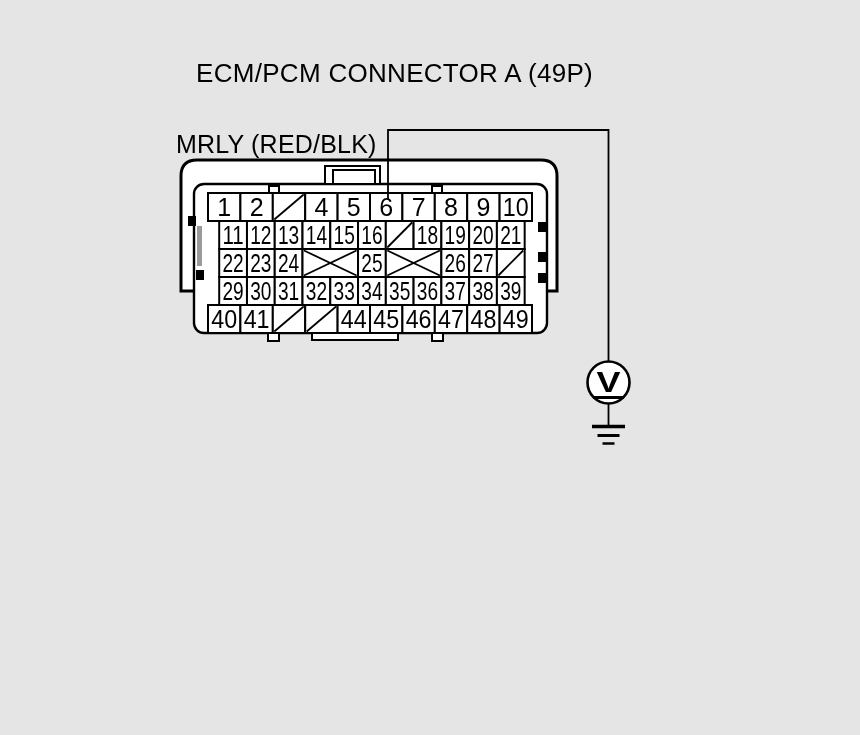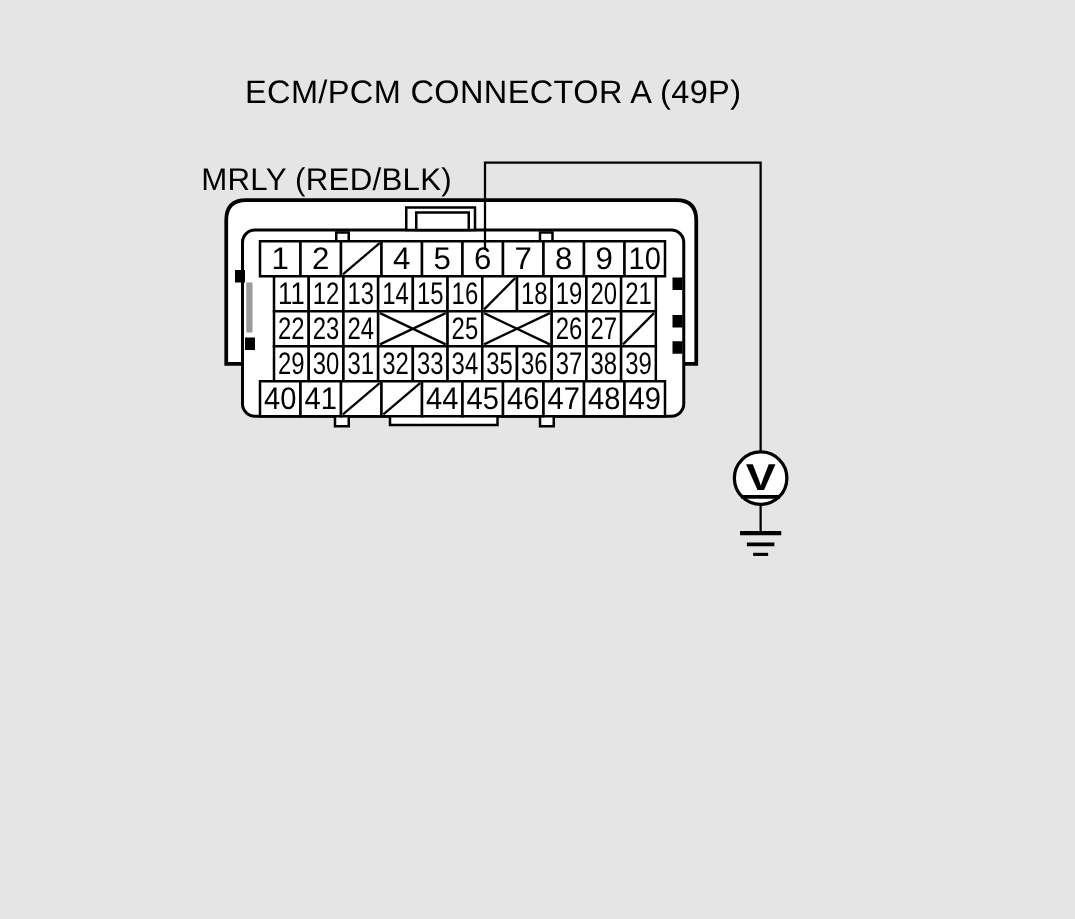--- a/index.html
+++ b/index.html
@@ -11,21 +11,21 @@
     color:#000;
     overflow:hidden;
   }
   .abs-label{
     position:absolute;
     white-space:nowrap;
     color:#000;
     line-height:1.15;
   }
   #diagram-title{left:196px;top:59px;font-size:26px;letter-spacing:0.3px;}
-  #signal-label{left:161px;top:130px;font-size:25px;letter-spacing:0.2px;}
+  #signal-label{left:176px;top:130px;font-size:25px;letter-spacing:0.2px;}
   #terminal-caption{left:181px;top:484px;font-size:25px;letter-spacing:0.2px;}
   svg{position:absolute;left:0;top:0;}
   .shell{fill:#ffffff;stroke:#000;stroke-width:3;}
   .shell-thin{fill:#ffffff;stroke:#000;stroke-width:2.4;}
   .tabrect{fill:#ffffff;stroke:#000;stroke-width:2;}
   .clip{fill:#000;stroke:none;}
   .cell-rect{fill:#ffffff;stroke:#000;stroke-width:2;}
   .cell-line{stroke:#000;stroke-width:1.8;fill:none;}
   .pin-label{fill:#000;font-size:25px;}
   .wire{fill:none;stroke:#000;stroke-width:1.8;}

